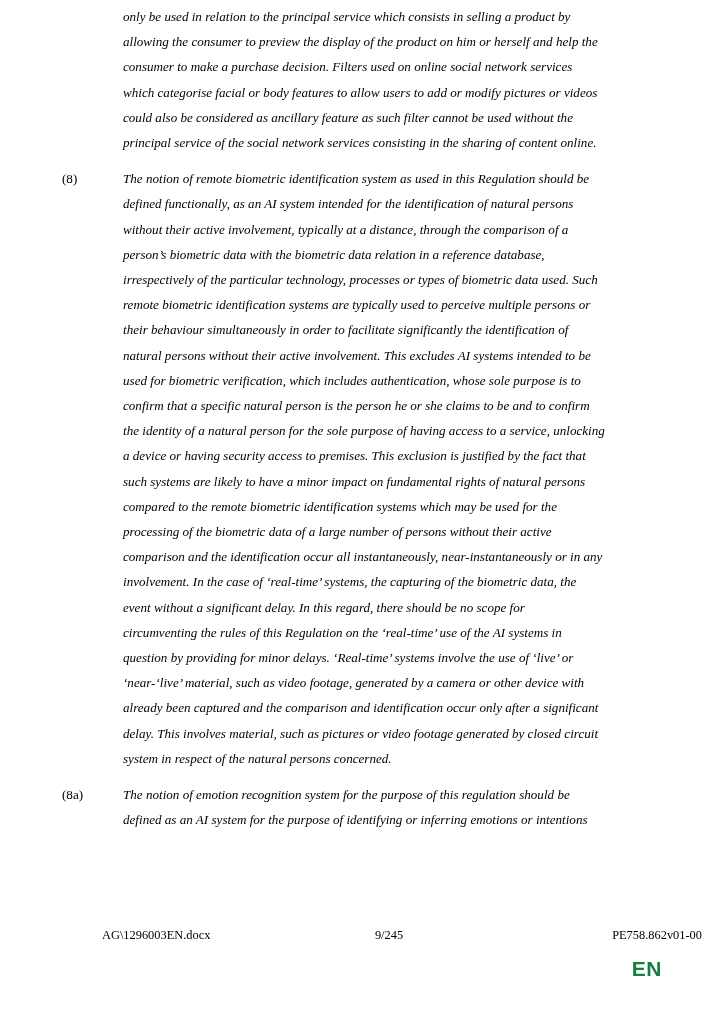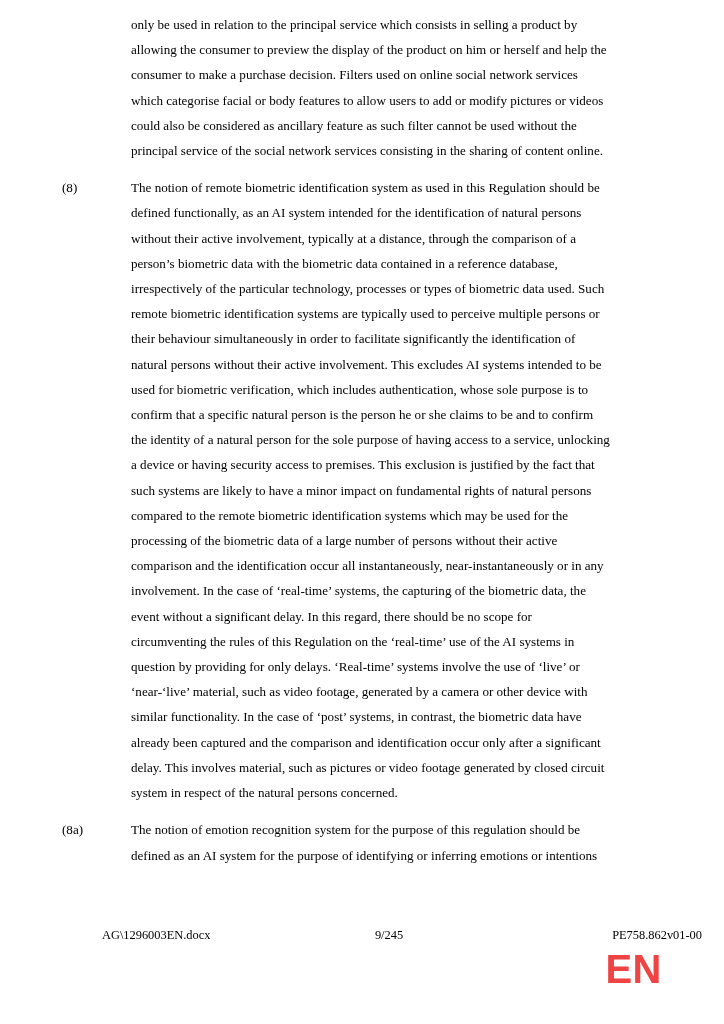--- a/index.html
+++ b/index.html
@@ -41,29 +41,30 @@
     position: absolute;
     left: 62px;
     top: 0;
     width: 52px;
     font-size: 13.1px;
     line-height: 25.2px;
     text-align: left;
     white-space: nowrap;
   }
   .ptext {
-    margin: 12px;
+    margin: 4px;
     padding: 0 0 0 119px;
     width: 535px;
     font-size: 13.1px;
     line-height: 25.2px;
     text-align: justify;
     text-justify: inter-word;
     -webkit-hyphens: none;
     hyphens: none;
+    font-style: italic;
   }
   .ptext .ln {
     display: block;
     white-space: nowrap;
   }
   
   .footer {
     position: absolute;
     left: 0;
     top: 925px;
@@ -97,24 +98,24 @@
     font-size: 12.4px;
     line-height: 20px;
     white-space: nowrap;
   }
   .lang-mark {
     position: absolute;
     right: 62px;
     top: 952px;
     font-family: "Liberation Sans", "DejaVu Sans", sans-serif;
     font-weight: 700;
-    font-size: 40px;
+    font-size: 21px;
     line-height: 34px;
     letter-spacing: 0.5px;
-    color: #ef4444;
+    color: #15803d;
   }
 </style>
 </head>
 <body>
 
 <div class="page">
 
   <div class="body-area">
 
     <div class="para">
@@ -128,39 +129,38 @@
         <span class="ln">principal service of the social network services consisting in the sharing of content online.</span>
       </div>
     </div>
 
     <div class="para">
       <div class="marker">(8)</div>
       <div class="ptext">
         <span class="ln">The notion of remote biometric identification system as used in this Regulation should be</span>
         <span class="ln">defined functionally, as an AI system intended for the identification of natural persons</span>
         <span class="ln">without their active involvement, typically at a distance, through the comparison of a</span>
-        <span class="ln">person’s biometric data with the biometric data contained in a reference database,</span>
+        <span class="ln">person’s biometric data with the biometric data relation in a reference database,</span>
         <span class="ln">irrespectively of the particular technology, processes or types of biometric data used. Such</span>
         <span class="ln">remote biometric identification systems are typically used to perceive multiple persons or</span>
         <span class="ln">their behaviour simultaneously in order to facilitate significantly the identification of</span>
         <span class="ln">natural persons without their active involvement. This excludes AI systems intended to be</span>
         <span class="ln">used for biometric verification, which includes authentication, whose sole purpose is to</span>
         <span class="ln">confirm that a specific natural person is the person he or she claims to be and to confirm</span>
         <span class="ln">the identity of a natural person for the sole purpose of having access to a service, unlocking</span>
         <span class="ln">a device or having security access to premises. This exclusion is justified by the fact that</span>
         <span class="ln">such systems are likely to have a minor impact on fundamental rights of natural persons</span>
         <span class="ln">compared to the remote biometric identification systems which may be used for the</span>
         <span class="ln">processing of the biometric data of a large number of persons without their active</span>
         <span class="ln">comparison and the identification occur all instantaneously, near-instantaneously or in any</span>
         <span class="ln">involvement. In the case of ‘real-time’ systems, the capturing of the biometric data, the</span>
         <span class="ln">event without a significant delay. In this regard, there should be no scope for</span>
         <span class="ln">circumventing the rules of this Regulation on the ‘real-time’ use of the AI systems in</span>
-        <span class="ln">question by providing for only delays. ‘Real-time’ systems involve the use of ‘live’ or</span>
+        <span class="ln">question by providing for minor delays. ‘Real-time’ systems involve the use of ‘live’ or</span>
         <span class="ln">‘near-‘live’ material, such as video footage, generated by a camera or other device with</span>
-        <span class="ln">similar functionality. In the case of ‘post’ systems, in contrast, the biometric data have</span>
         <span class="ln">already been captured and the comparison and identification occur only after a significant</span>
         <span class="ln">delay. This involves material, such as pictures or video footage generated by closed circuit</span>
         <span class="ln">system in respect of the natural persons concerned.</span>
       </div>
     </div>
 
     <div class="para">
       <div class="marker">(8a)</div>
       <div class="ptext">
         <span class="ln">The notion of emotion recognition system for the purpose of this regulation should be</span>

